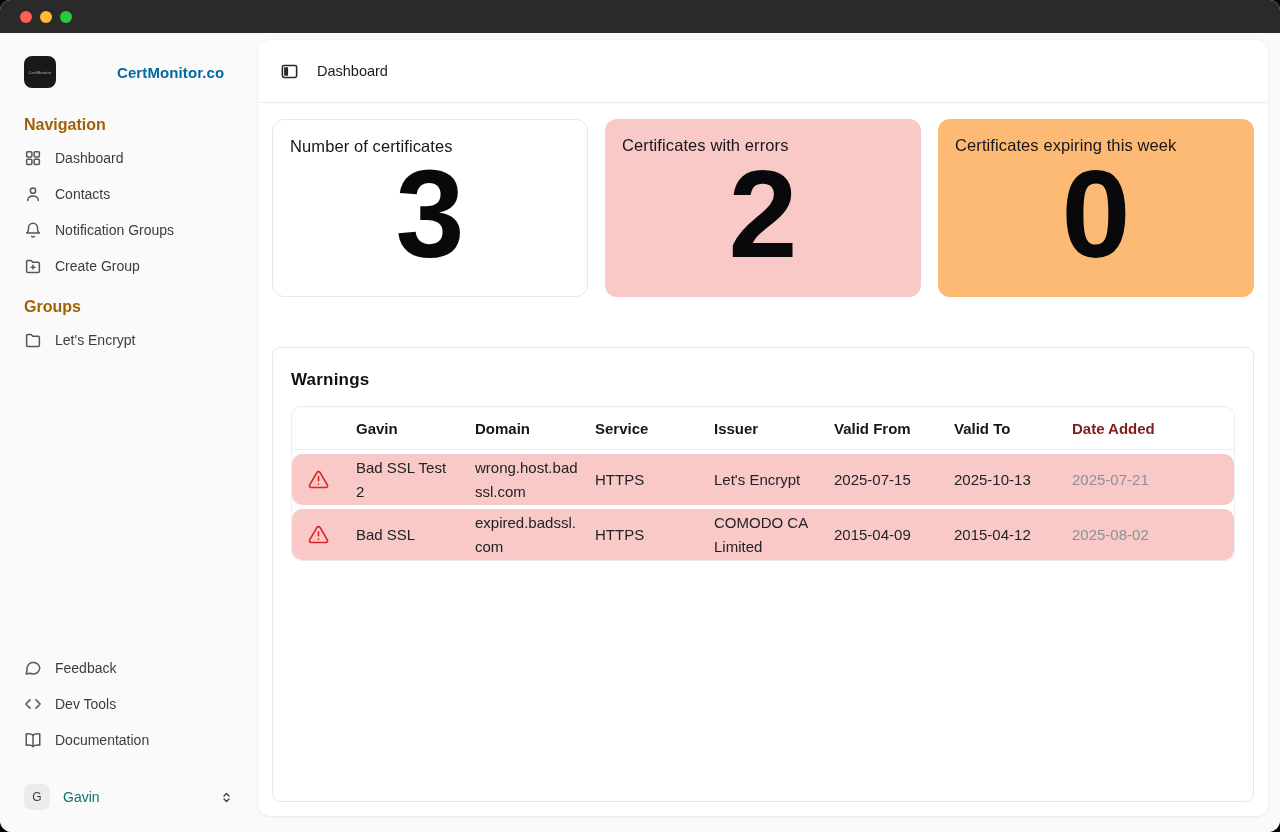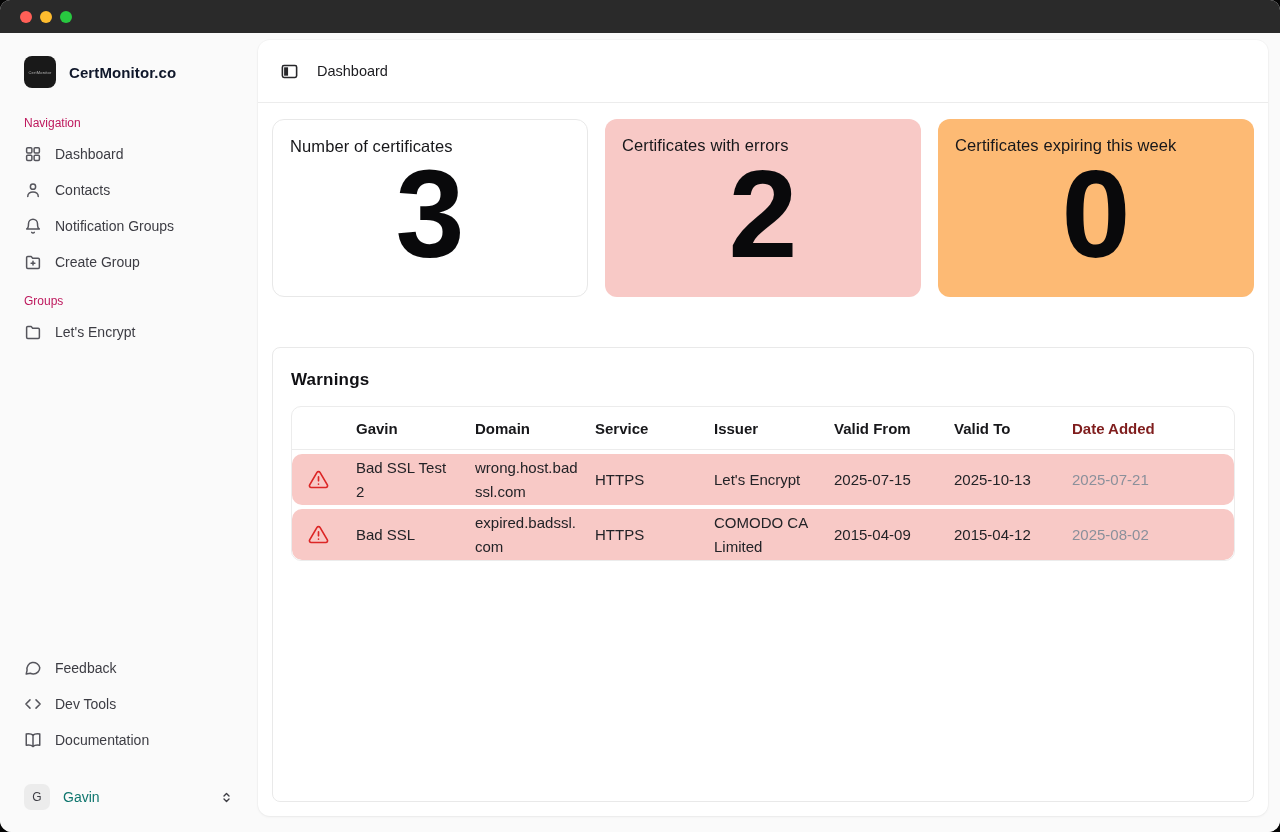--- a/index.html
+++ b/index.html
@@ -11,22 +11,22 @@
   .tl { width:12px; height:12px; border-radius:50%; }
   .tl.red { background:#ff5f57; } .tl.yellow { background:#febc2e; } .tl.green { background:#28c840; }
 
   
   .app { flex:1; display:flex; background:#fafafa; min-height:0; }
 
   
   .sidebar { width:258px; flex:0 0 258px; display:flex; flex-direction:column; padding:23px 24px 14px 24px; }
   .brand { display:flex; align-items:center; gap:13px; }
   .logo { width:32px; height:32px; border-radius:8px; background:#191919; color:#b9b9b9; font-size:4px; display:flex; align-items:center; justify-content:center; letter-spacing:.2px; }
-  .brand-name { font-size:15px; font-weight:700; color:#0f172a; letter-spacing:.1px; }
-  .section-label { font-size:12px; color:#be185d; font-weight:400; margin:28px 0 6px 0; }
+  .brand-name { font-size:15px; font-weight:700; color:#0369a1; letter-spacing:.1px;margin-left:48px; }
+  .section-label { font-size:16px; color:#a16207; font-weight:700; margin:28px 0 6px 0; }
   .section-label.groups { margin-top:14px; }
   .nav-item { height:36px; display:flex; align-items:center; gap:13px; color:#3c3c43; font-size:14px; cursor:pointer; }
   .nav-item svg { flex:0 0 18px; color:#55555c; }
   .side-spacer { flex:1; }
   .user-row { margin-top:18px; height:42px; display:flex; align-items:center; gap:13px; cursor:pointer; }
   .avatar { width:26px; height:26px; border-radius:7px; background:#ececec; display:flex; align-items:center; justify-content:center; font-size:12px; color:#3c3c43; }
   .user-name { font-size:14px; font-weight:500; color:#0f766e; flex:1; }
   .user-row svg { color:#3c3c43; }
 
   

